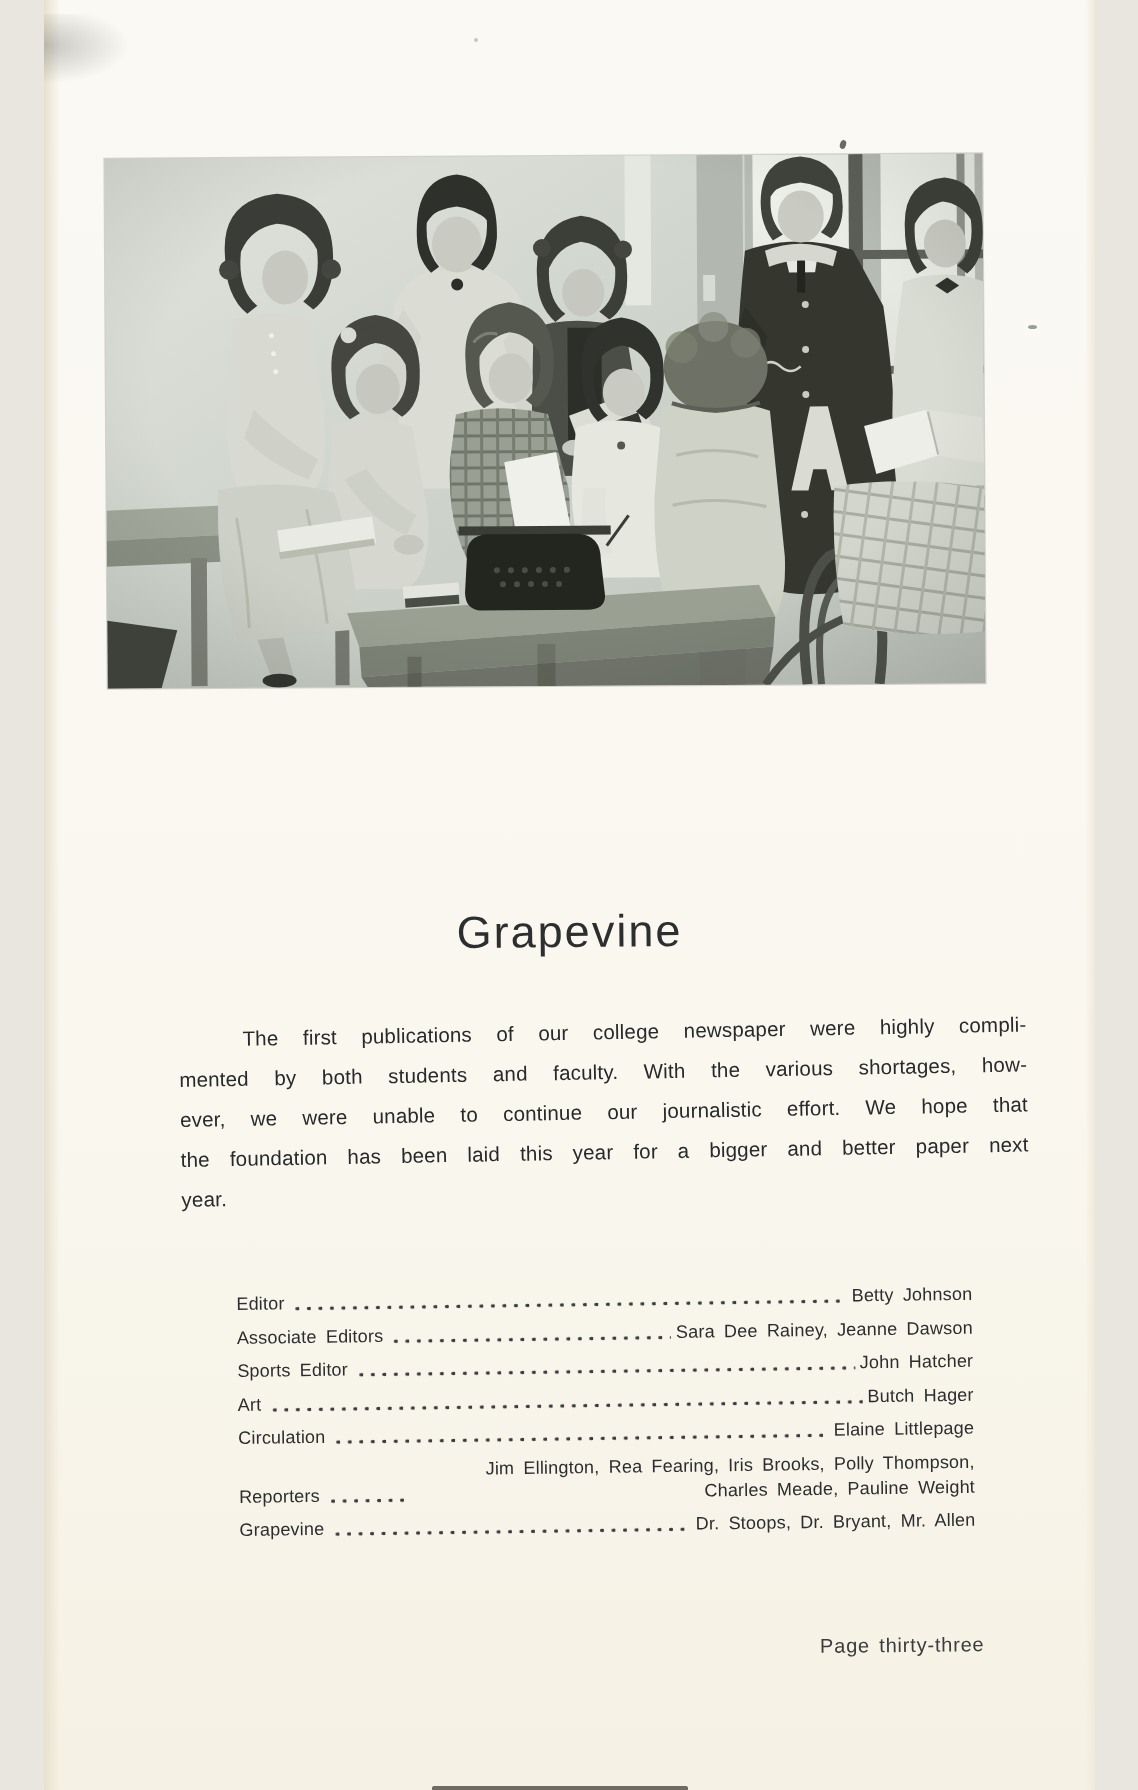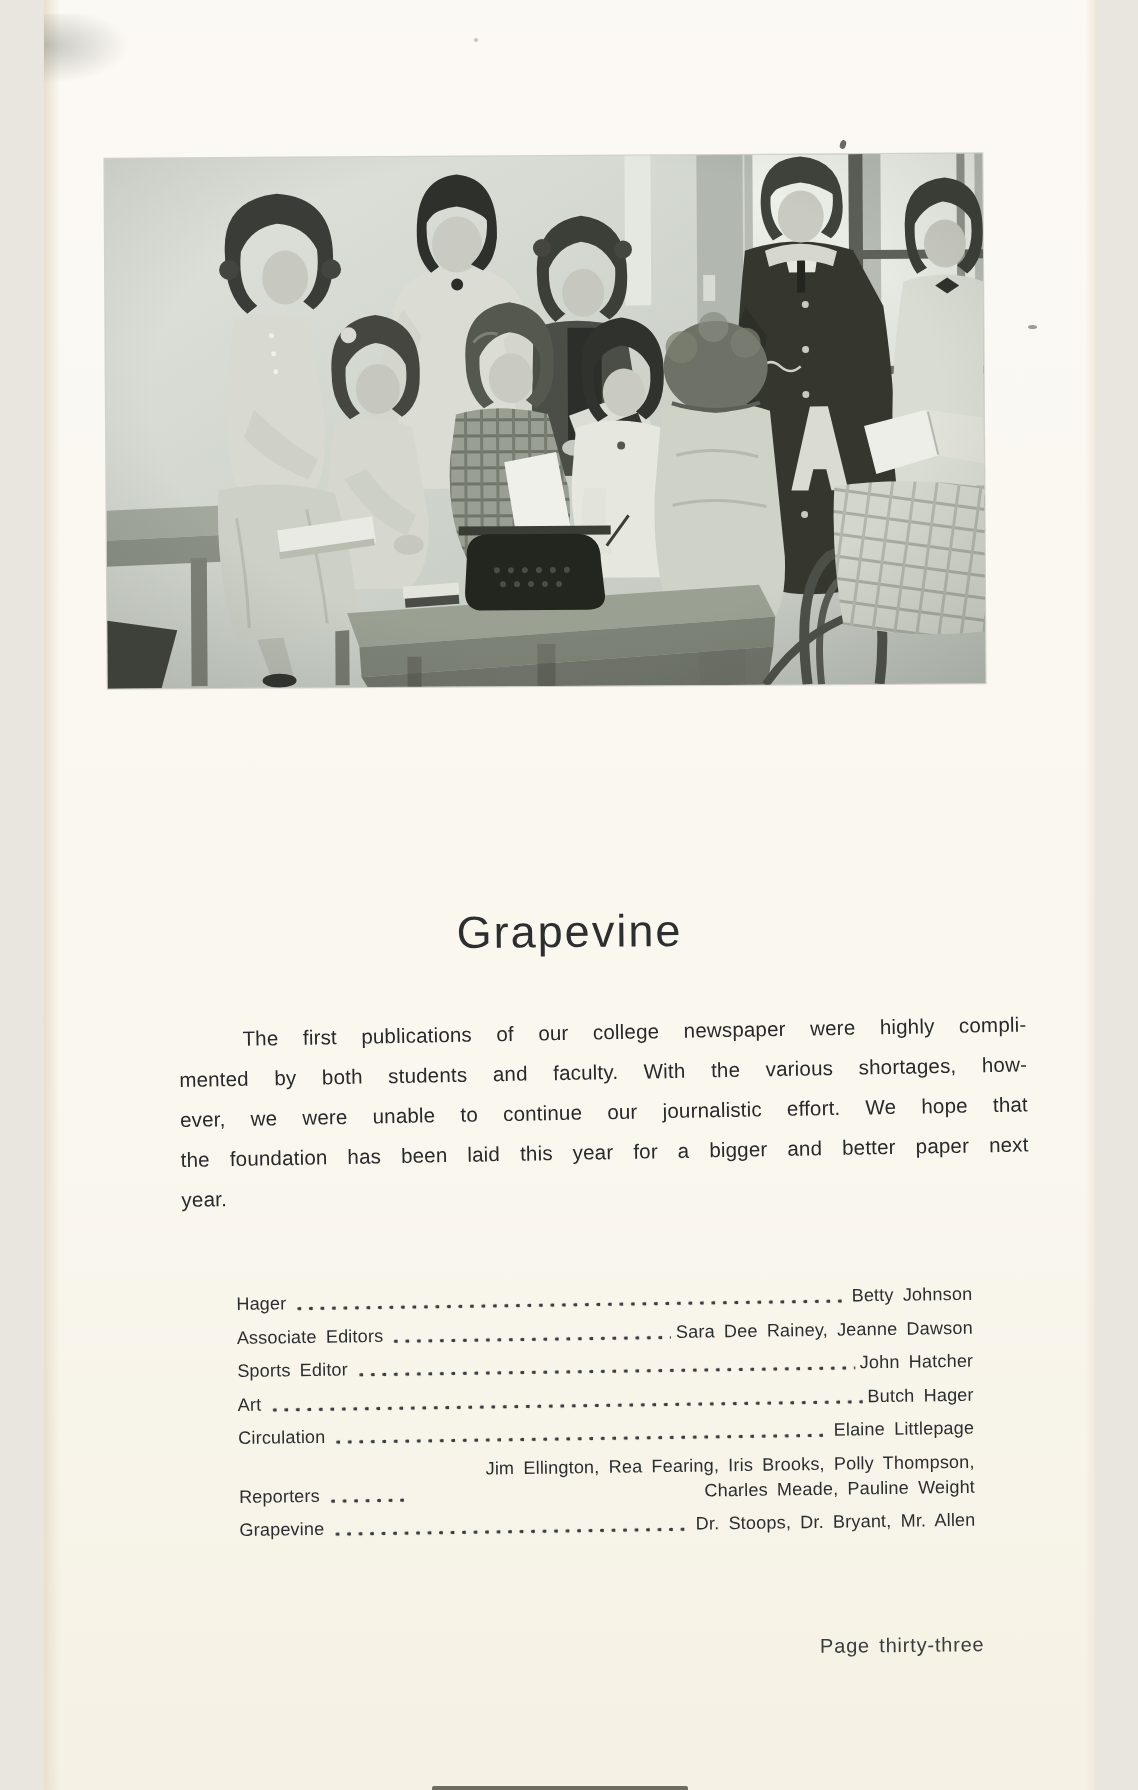--- a/index.html
+++ b/index.html
@@ -313,21 +313,21 @@
   <div class="para">
     <div class="jline indent">The first publications of our college newspaper were highly compli-</div>
     <div class="jline">mented by both students and faculty.  With the various shortages, how-</div>
     <div class="jline">ever, we were unable to continue our journalistic effort.  We hope that</div>
     <div class="jline">the foundation has been laid this year for a bigger and better paper next</div>
     <div class="endline">year.</div>
   </div>
 
   <div class="staff">
     <div class="staff-row">
-      <span class="role">Hager</span>
+      <span class="role">Editor</span>
       <span class="leader"></span>
       <span class="names">Betty Johnson</span>
     </div>
     <div class="staff-row">
       <span class="role">Associate Editors</span>
       <span class="leader"></span>
       <span class="names">Sara Dee Rainey, Jeanne Dawson</span>
     </div>
     <div class="staff-row">
       <span class="role">Sports Editor</span>

